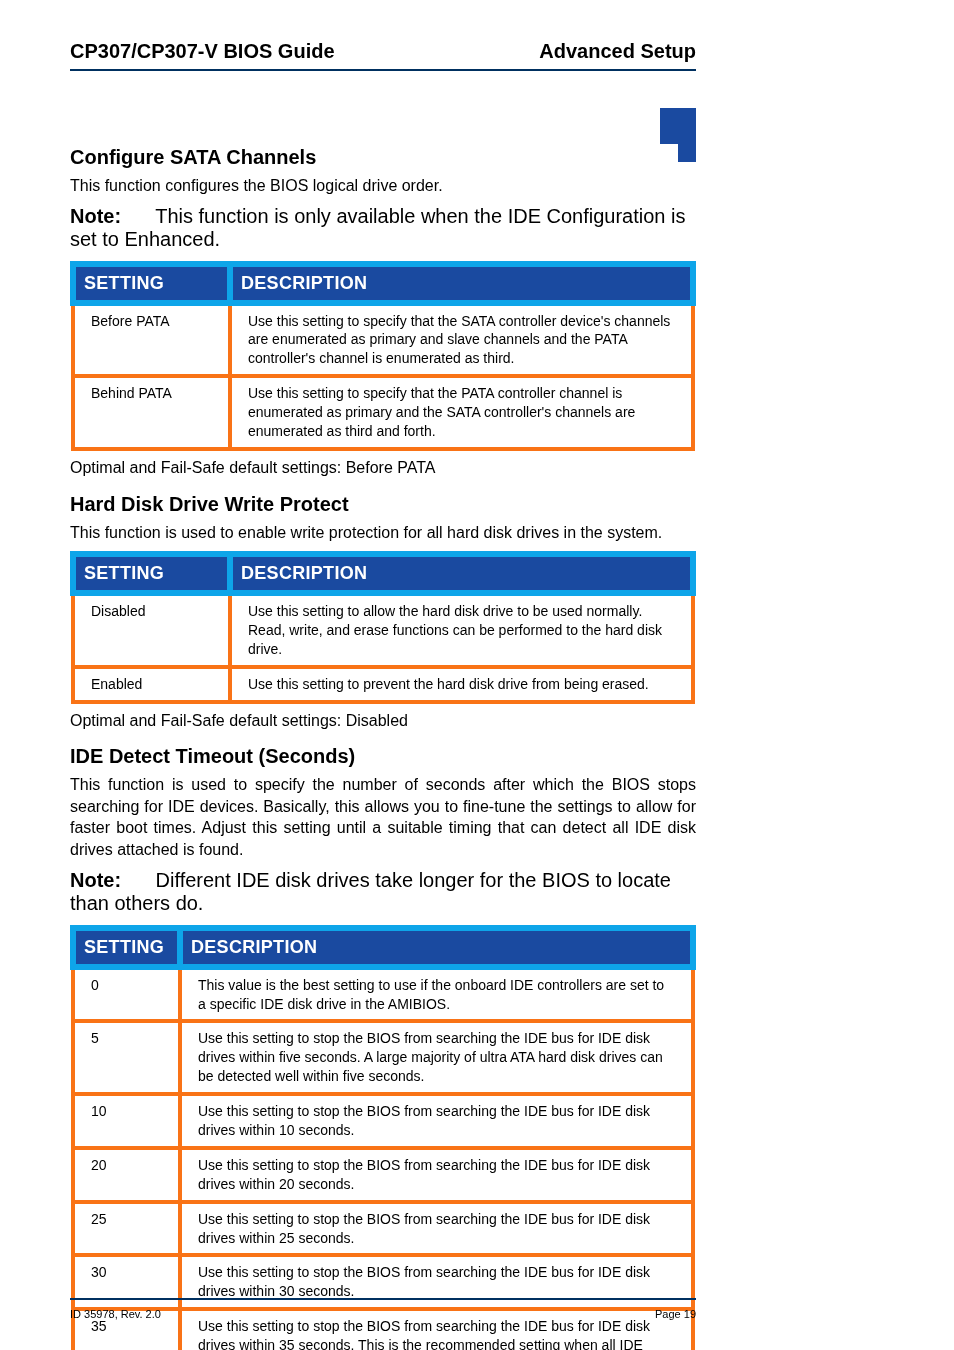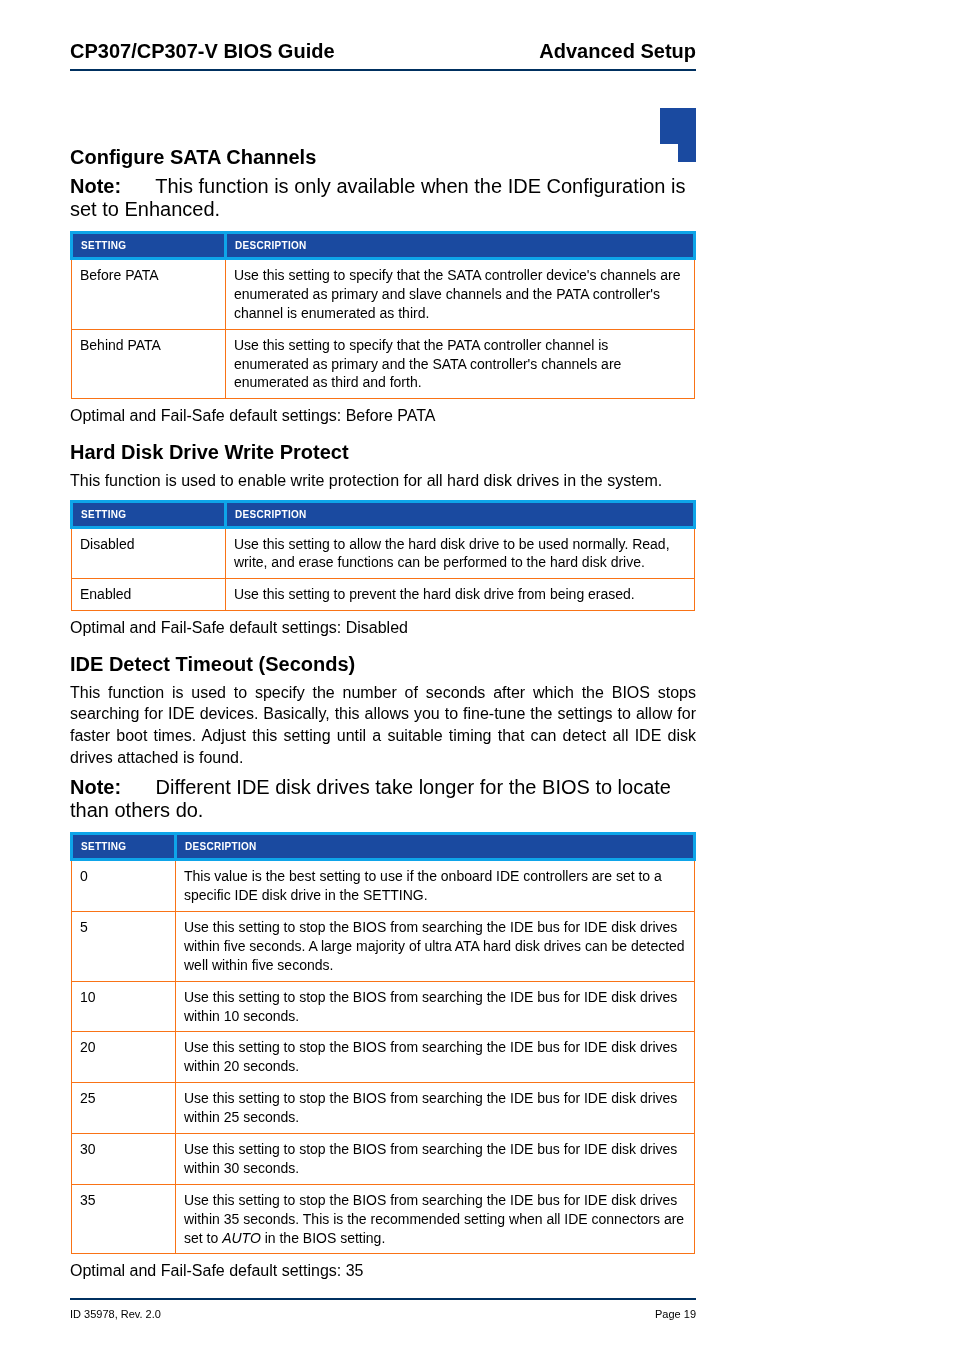--- a/index.html
+++ b/index.html
@@ -60,28 +60,28 @@
     width: 100%;
     border-collapse: collapse;
     margin: 6px 0 6px 0;
     font-size: 14px;
   }
   th {
     background: #1a4aa0;
     color: #fff;
     text-align: left;
     padding: 6px 8px;
-    border: 3px solid #0ea5e9;
+    border: 6px solid #0ea5e9;
     font-weight: bold;
-    font-size: 10px;
+    font-size: 18px;
     letter-spacing: 0.3px;
   }
   td {
-    border: 1px solid #f97316;
-    padding: 6px 8px;
+    border: 4px solid #f97316;
+    padding: 6px 16px;
     vertical-align: top;
     line-height: 1.35;
   }
   .t1 .c1 { width: 135px; }
   .t2 .c1 { width: 135px; }
   .t3 .c1 { width: 85px; }
   .footer {
     position: absolute;
     bottom: 30px;
     left: 70px;
@@ -110,20 +110,21 @@
   <hr class="hr-top">
 
   <div class="logo-corner">
     <div class="sq1"></div>
       <div class="sq2"></div>
   </div>
 
   <div class="content">
 
     <h3>Configure SATA Channels</h3>
+    <p>This function configures the BIOS logical drive order.</p>
     <div class="note-row">
       <span class="note-label">Note:</span>
       <span>This function is only available when the IDE Configuration is set to Enhanced.</span>
     </div>
     <table class="t1">
       <tbody>
           <tr>
         <th class="c1">SETTING</th>
         <th>DESCRIPTION</th>
       </tr>
@@ -166,21 +167,21 @@
       <span>Different IDE disk drives take longer for the BIOS to locate than others do.</span>
     </div>
     <table class="t3">
       <tbody>
           <tr>
         <th class="c1">SETTING</th>
         <th>DESCRIPTION</th>
       </tr>
       <tr>
         <td>0</td>
-        <td>This value is the best setting to use if the onboard IDE controllers are set to a specific IDE disk drive in the SETTING.</td>
+        <td>This value is the best setting to use if the onboard IDE controllers are set to a specific IDE disk drive in the AMIBIOS.</td>
       </tr>
       <tr>
         <td>5</td>
         <td>Use this setting to stop the BIOS from searching the IDE bus for IDE disk drives within five seconds. A large majority of ultra ATA hard disk drives can be detected well within five seconds.</td>
       </tr>
       <tr>
         <td>10</td>
         <td>Use this setting to stop the BIOS from searching the IDE bus for IDE disk drives within 10 seconds.</td>
       </tr>
       <tr>

